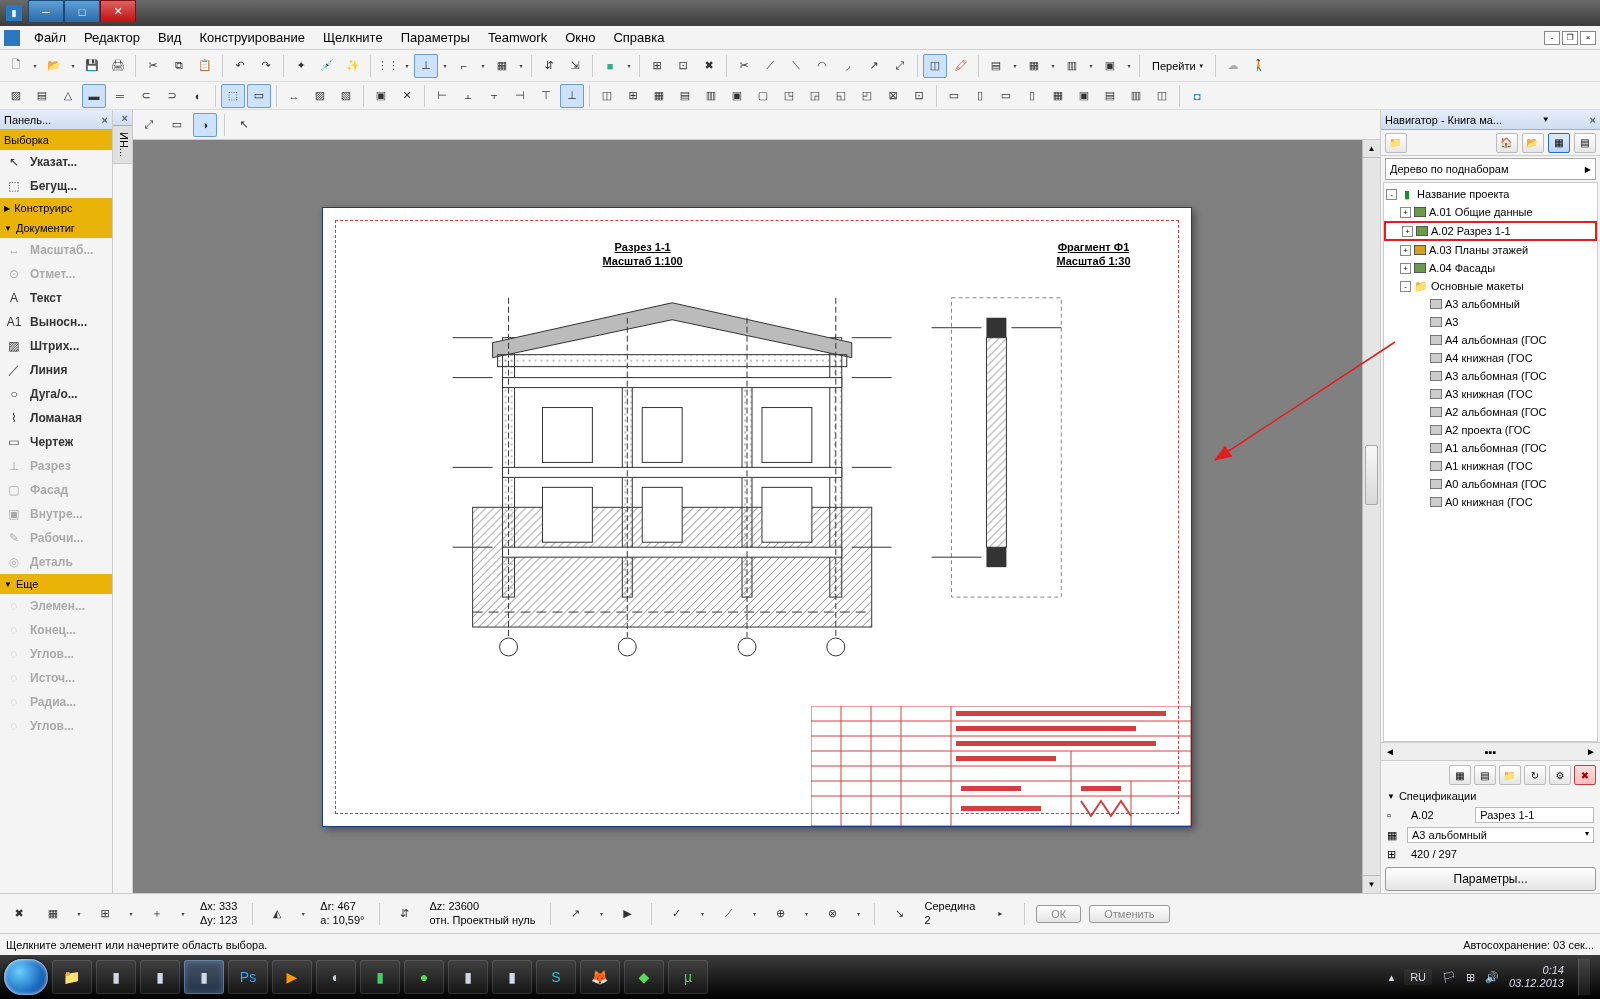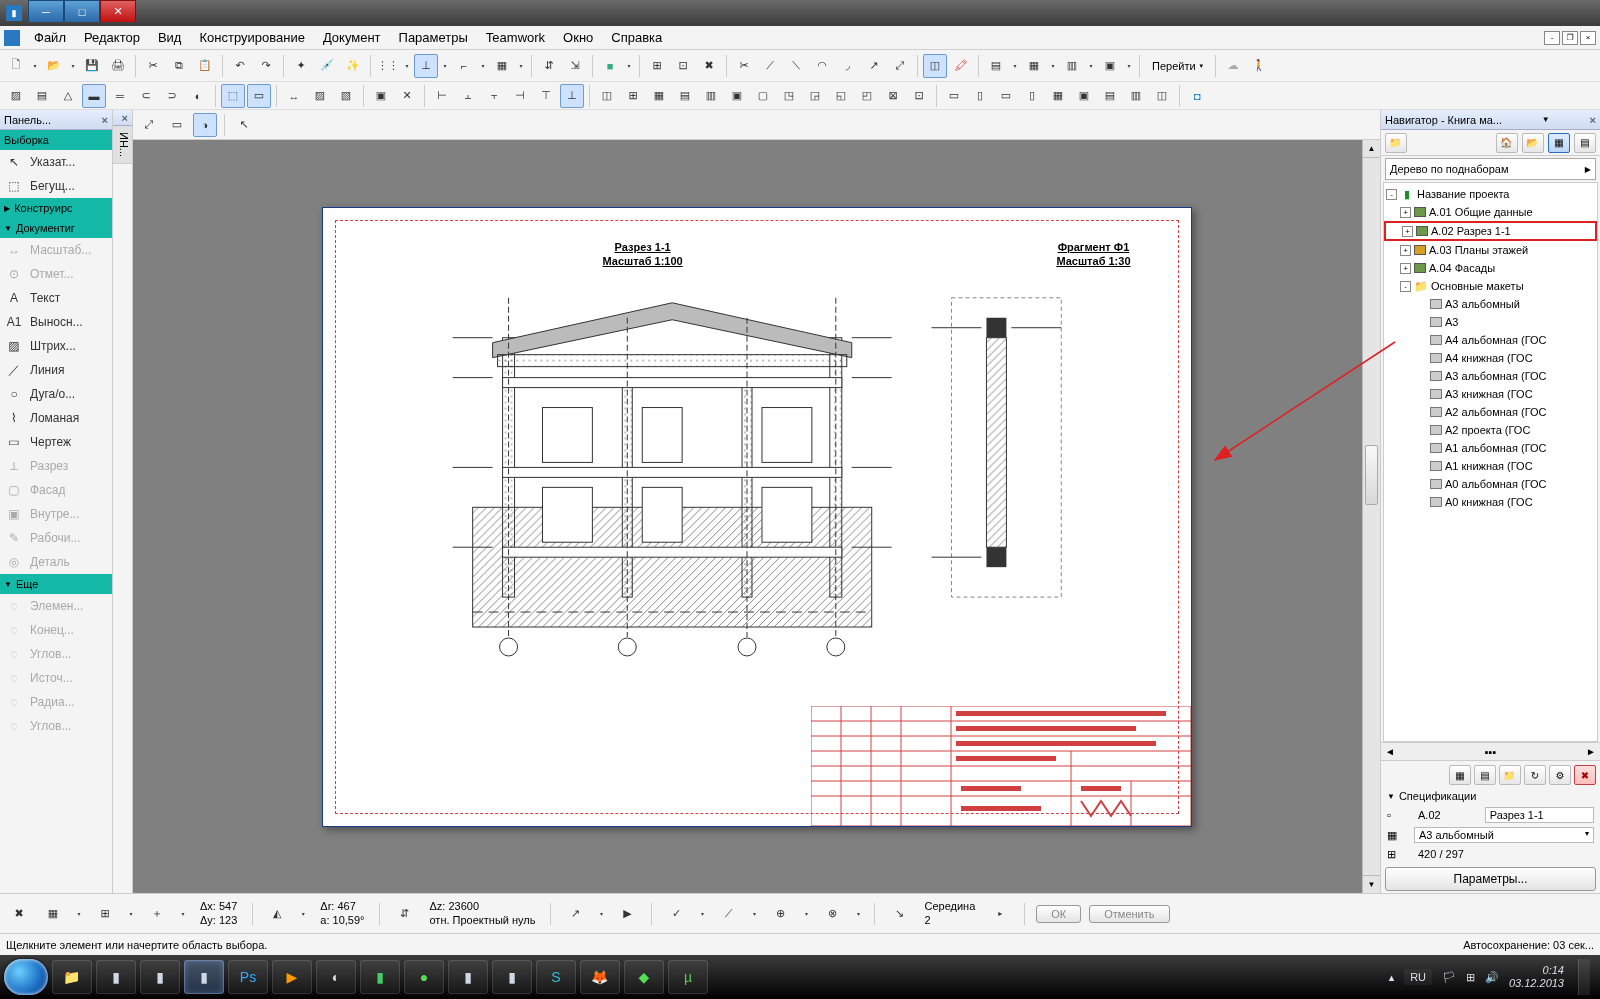--- a/index.html
+++ b/index.html
@@ -33,22 +33,22 @@
 .tb-text-btn { padding:0 6px; height:24px; display:flex; align-items:center; gap:4px; border:1px solid transparent; border-radius:2px; font-size:12px;}
 
 
 .body-row { flex: 1; display: flex; overflow: hidden; }
 .left-col { width: 113px; background: #f4f4f4; display:flex; flex-direction:column; border-right:1px solid #ccc;}
 .panel-head { height:20px; background: linear-gradient(#e6eefc,#d0dcf0); display:flex; align-items:center; padding:0 4px; font-size:11px; border-bottom:1px solid #aac;}
 .panel-head .close-x { margin-left:auto; color:#567; font-weight:bold; cursor:default;}
 .tool-item { display:flex; align-items:center; gap:6px; padding:2px 4px; height:24px; cursor:default; color:#333;}
 .tool-item.disabled { color:#aaa; }
 .tool-item .ico { width:20px; height:18px; display:flex; align-items:center; justify-content:center; font-size:12px;}
-.tool-item .lbl { font-size:12px; overflow:hidden; white-space:nowrap;}
-.tool-group-head { display:flex; align-items:center; gap:4px; padding:2px 4px; height:20px; background:#14b8a6; font-size:12px; cursor:default;}
+.tool-item .lbl { font-size:12px; overflow:hidden; white-space:nowrap;font-weight:bold;}
+.tool-group-head { display:flex; align-items:center; gap:4px; padding:2px 4px; height:20px; background:#eab308; font-size:12px; cursor:default;}
 .tool-group-head .arrow { font-size:8px;}
 
 .center-col { flex:1; display:flex; flex-direction:column; background:#fff;}
 .vtabs { width:20px; background:#f4f4f4; display:flex; flex-direction:column; border-right:1px solid #ccc;}
 .vtab { writing-mode: vertical-rl; padding:6px 2px; font-size:11px; background:#e0e0e0; border-bottom:1px solid #ccc;}
 .sub-toolbar { height:30px; background:#f4f4f4; border-bottom:1px solid #ccc; display:flex; align-items:center; padding:0 4px; gap:4px;}
 .canvas-wrap { flex:1; background:#808080; display:flex; align-items:center; justify-content:center; position:relative; overflow:hidden;}
 .sheet { width:870px; height:620px; background:#fff; box-shadow:3px 3px 8px rgba(0,0,0,.4); position:relative; border:1px solid #1a3a8a;}
 .sheet-inner { position:absolute; inset:12px; border:1px dashed #d04040;}
 .drawing-area { position:absolute; inset:0; }
@@ -67,21 +67,21 @@
 .tree-row.highlight { border:2px solid #e02020; padding:0 0;}
 .tree .indent1 { padding-left:16px;}
 .tree .indent2 { padding-left:32px;}
 .h-scroll { height:18px; background:#eee; border-top:1px solid #ccc; display:flex; align-items:center; font-size:10px; padding:0 4px;}
 .bottom-actions { border-top:1px solid #ccc; padding:2px 4px;}
 .icon-row { display:flex; gap:3px; padding:2px 0; justify-content:flex-end;}
 .icon-row .nav-tb-btn.red { border-color:#c04040; background:linear-gradient(#ffe0e0,#ffbcbc); color:#a00;}
 .spec-head { display:flex; align-items:center; gap:4px; padding:3px 2px; font-size:12px;}
 .spec-field { display:flex; align-items:center; gap:6px; padding:2px 2px; font-size:12px;}
 .spec-field .icn { width:14px;}
-.spec-field .val { border:1px solid #bbb; background:#fff; padding:1px 4px; flex:1; overflow:hidden;margin-left:7px;}
+.spec-field .val { border:1px solid #bbb; background:#fff; padding:1px 4px; flex:1; overflow:hidden;}
 .spec-field .val.nb { border:none; background:transparent;}
 .param-btn { display:block; width:100%; height:24px; border:1px solid #999; background:linear-gradient(#fff,#e4e4e4); border-radius:3px; margin-top:4px; font-size:12px;}
 
 
 .coord-bar { height:40px; border-top:1px solid #ccc; background:#f4f4f4; display:flex; align-items:center; padding:0 6px; gap:8px; font-size:12px;}
 .coord-group { display:flex; flex-direction:column; gap:1px; font-size:11px; line-height:13px; padding:0 4px;}
 .coord-bar .tb-btn { width:26px; height:26px;}
 .coord-bar .btn { padding:2px 14px; border:1px solid #999; background:linear-gradient(#fff,#e4e4e4); border-radius:3px; color:#888;}
 
 
@@ -117,21 +117,21 @@
       <div class="win-btn close">✕</div>
     </div>
   </div>
 
   <div class="menubar">
     <div class="app-mini"></div>
     <div class="menu-item">Файл</div>
     <div class="menu-item">Редактор</div>
     <div class="menu-item">Вид</div>
     <div class="menu-item">Конструирование</div>
-    <div class="menu-item">Документ</div>
+    <div class="menu-item">Щелкните</div>
     <div class="menu-item">Параметры</div>
     <div class="menu-item">Teamwork</div>
     <div class="menu-item">Окно</div>
     <div class="menu-item">Справка</div>
     <div class="mdi-controls">
       <span>-</span>
       <span>❐</span>
       <span>×</span>
     </div>
   </div>
@@ -659,21 +659,21 @@
 
   <div class="coord-bar">
     <div class="tb-btn">✖</div>
     <div class="tb-btn">▦</div>
       <div class="tb-drop">▾</div>
     <div class="tb-btn">⊞</div>
       <div class="tb-drop">▾</div>
     <div class="tb-btn">＋</div>
       <div class="tb-drop">▾</div>
     <div class="coord-group">
-      <span>Δx: 547</span>
+      <span>Δx: 333</span>
         <span>Δy: 123</span>
     </div>
     <div class="tb-sep"></div>
     <div class="tb-btn">◭</div>
       <div class="tb-drop">▾</div>
     <div class="coord-group">
       <span>Δr: 467</span>
         <span>a: 10,59°</span>
     </div>
     <div class="tb-sep"></div>

